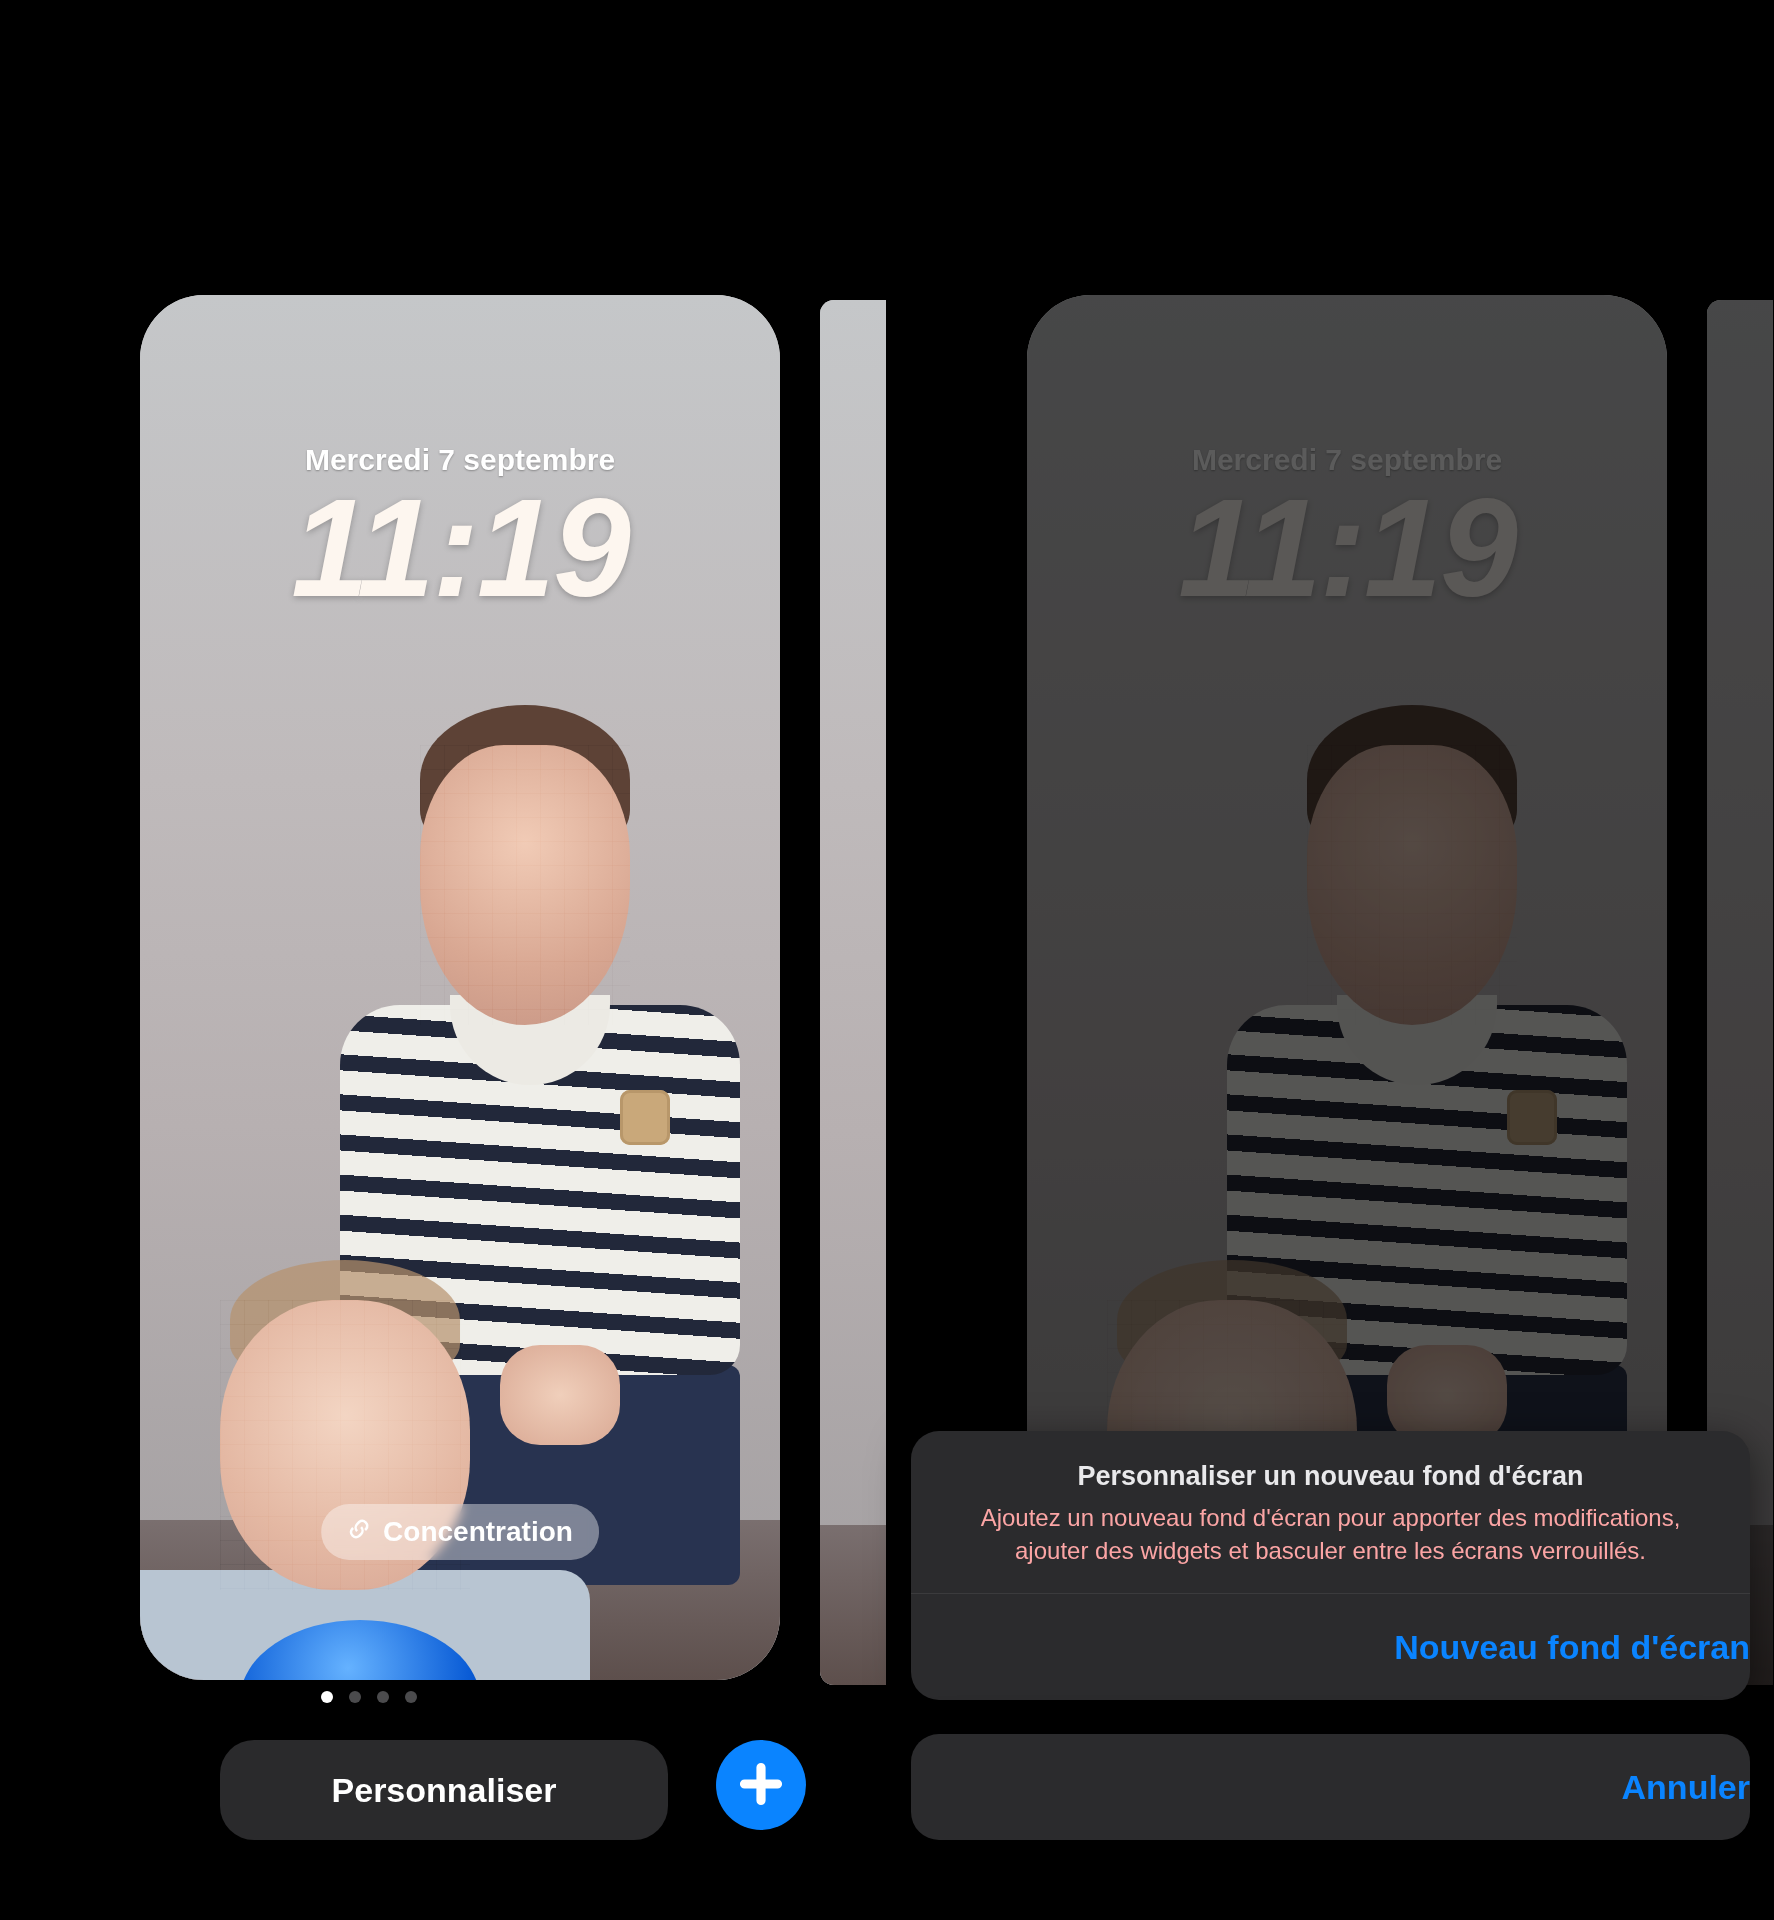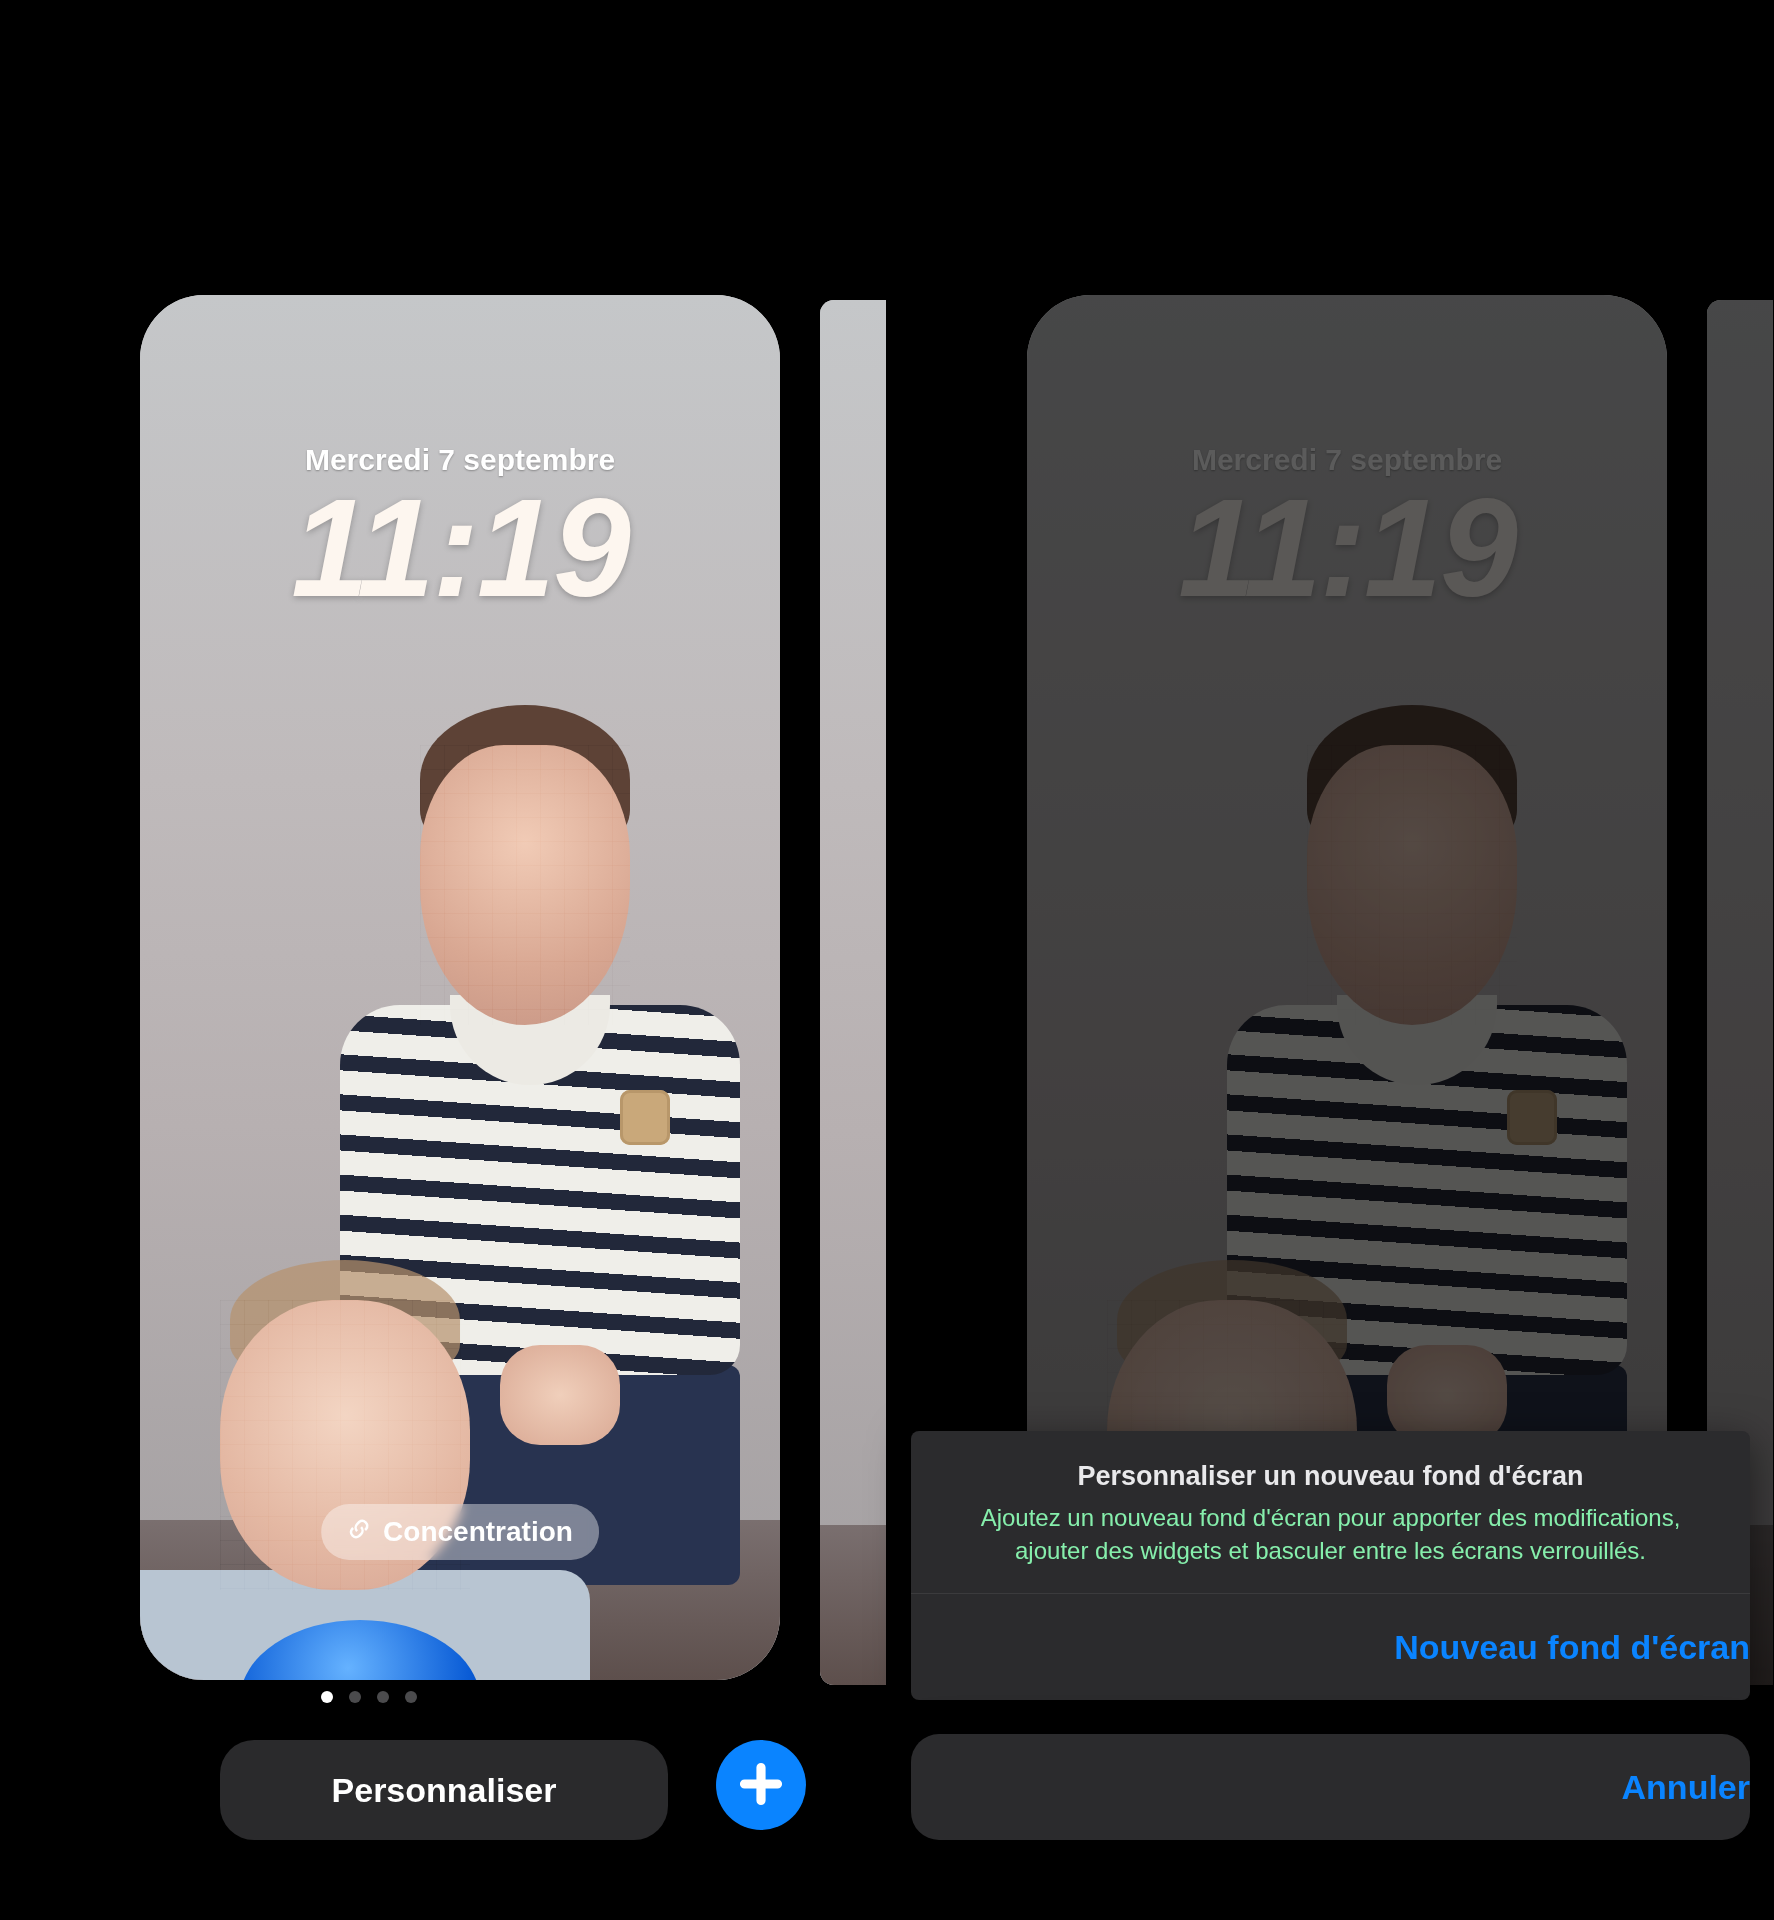--- a/index.html
+++ b/index.html
@@ -131,26 +131,26 @@
     position: absolute; left: 887px; top:0; width: 887px; height:1920px;
   }
   .preview-card.main2 { left: 140px; top: 295px; }
   .preview-card.peek2 { left: 820px; top: 300px; width: 66px; border-radius: 14px 0 0 14px; }
   .dimmed { filter: brightness(0.55) saturate(0.8); }
   .dimmer-overlay { position:absolute; inset:0; background: rgba(0,0,0,0.35); }
 
   .action-sheet {
     position:absolute; left: 24px; right: 24px; bottom: 220px;
     background: #2b2b2d;
-    border-radius: 8px; overflow:hidden;
+    border-radius: 28px; overflow:hidden;
     box-shadow: 0 10px 40px rgba(0,0,0,0.5);
   }
   .as-header { padding: 30px 34px 26px; text-align:center; }
   .as-title { font-size: 27px; font-weight:600; color:#e9e9eb; margin-bottom: 10px; }
-  .as-desc  { font-size: 24px; font-weight:400; color:#86efac; line-height:1.35; }
+  .as-desc  { font-size: 24px; font-weight:400; color:#fca5a5; line-height:1.35; }
   .as-sep { height:1px; background: rgba(255,255,255,0.08); }
   .as-action {
     height: 106px; display:flex; align-items:center; justify-content:flex-end;
     font-size: 34px; font-weight:600; color:#0a84ff;padding-left:21px;
   }
 
   .action-sheet.cancel {
     bottom: 80px; height: 106px; display:flex; align-items:center; justify-content:center;
     border-radius: 28px;
   }

